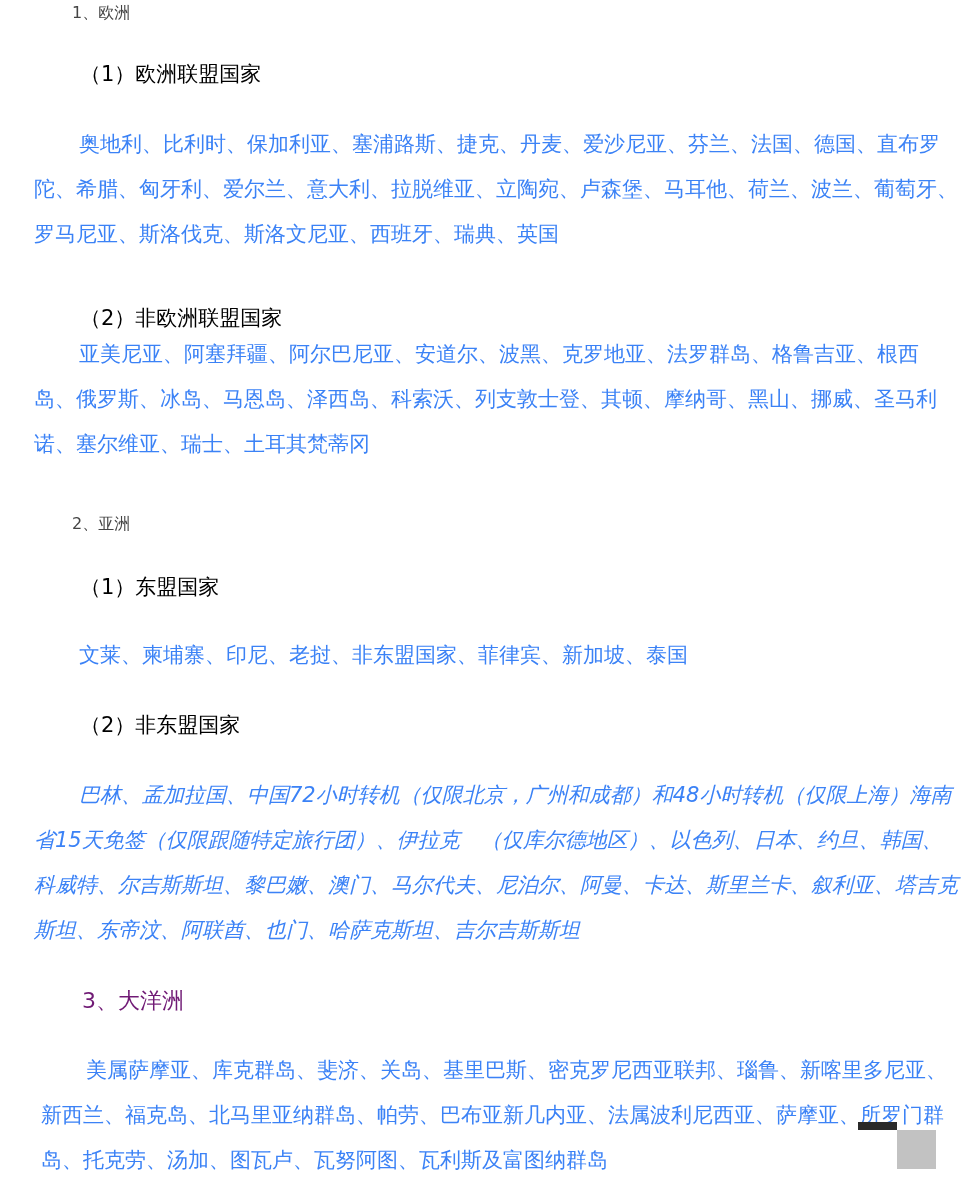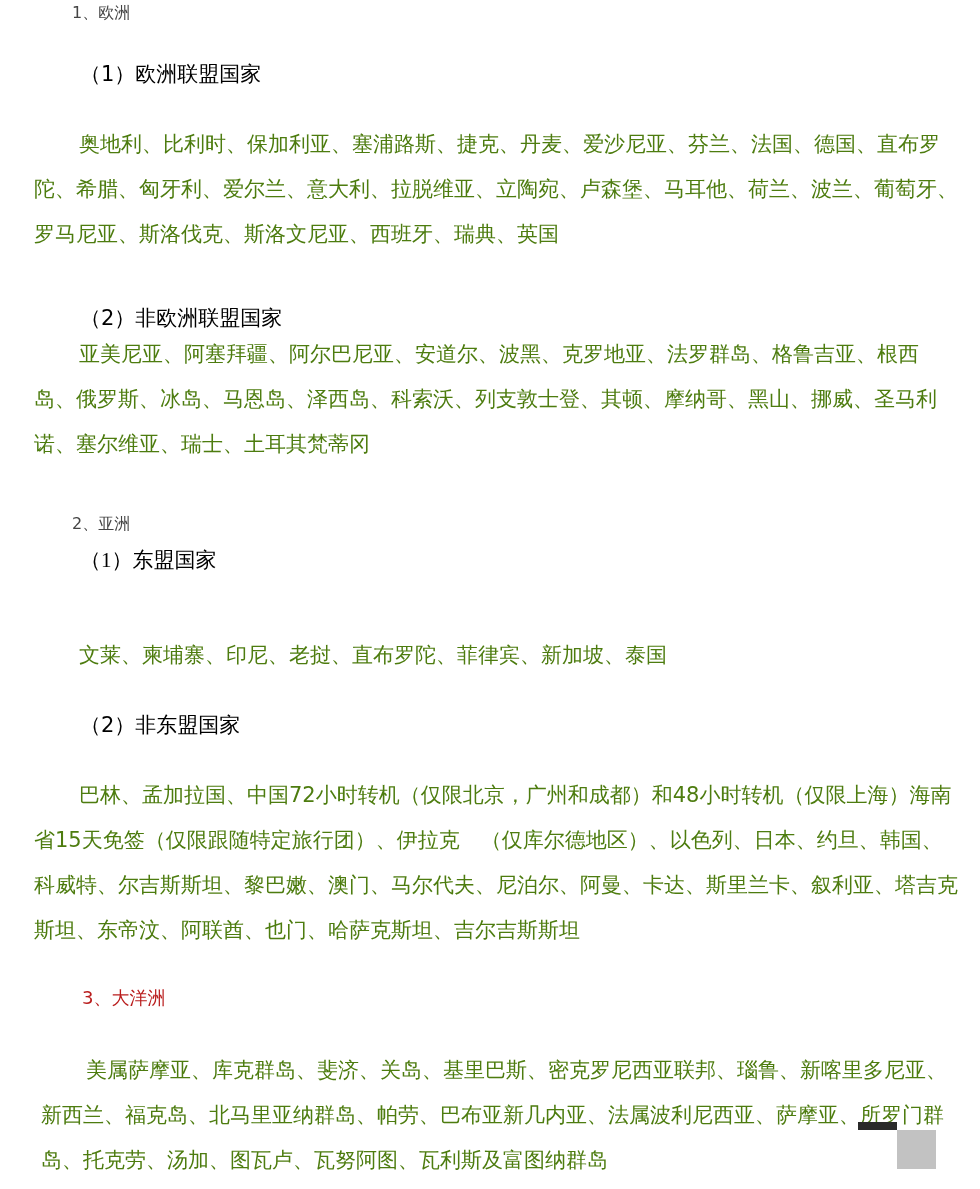--- a/index.html
+++ b/index.html
@@ -10,25 +10,25 @@
   }
   .small-heading {
     position: absolute; left: 72px; font-size: 16px; color: #444;
     letter-spacing: 0;
   }
   .sub-heading {
     position: absolute; left: 80px; font-size: 21px; color: #000000;
   }
   .para {
     position: absolute; left: 34px; width: 926px;
-    font-size: 21px; line-height: 45px; color: #4d7c0f;
+    font-size: 21px; line-height: 45px; color: #3b82f6;
     text-indent: 45px; word-break: break-all;
   }
   .big-heading {
-    position: absolute; left: 82px; font-size: 18px; color: #b91c1c;
+    position: absolute; left: 82px; font-size: 22px; color: #701a75;
   }
   .dark-bar {
     position: absolute; left: 858px; top: 1122px; width: 39px; height: 8px;
     background: #2a2a2a;
   }
   .gray-square {
     position: absolute; left: 897px; top: 1130px; width: 39px; height: 39px;
     background: #c2c2c2;
   }
 </style>
@@ -42,27 +42,27 @@
   <div class="sub-heading" style="top:60px;">（1）欧洲联盟国家</div>
 
   <div class="para" style="top:122px;">奥地利、比利时、保加利亚、塞浦路斯、捷克、丹麦、爱沙尼亚、芬兰、法国、德国、直布罗陀、希腊、匈牙利、爱尔兰、意大利、拉脱维亚、立陶宛、卢森堡、马耳他、荷兰、波兰、葡萄牙、罗马尼亚、斯洛伐克、斯洛文尼亚、西班牙、瑞典、英国</div>
 
   <div class="sub-heading" style="top:304px;">（2）非欧洲联盟国家</div>
 
   <div class="para" style="top:332px;">亚美尼亚、阿塞拜疆、阿尔巴尼亚、安道尔、波黑、克罗地亚、法罗群岛、格鲁吉亚、根西岛、俄罗斯、冰岛、马恩岛、泽西岛、科索沃、列支敦士登、其顿、摩纳哥、黑山、挪威、圣马利诺、塞尔维亚、瑞士、土耳其梵蒂冈</div>
 
   <div class="small-heading" style="top:514px;">2、亚洲</div>
 
-  <div class="sub-heading" style="top:546px;font-family:Liberation Serif, serif;">（1）东盟国家</div>
+  <div class="sub-heading" style="top:573px;">（1）东盟国家</div>
 
-  <div class="para" style="top:633px;">文莱、柬埔寨、印尼、老挝、直布罗陀、菲律宾、新加坡、泰国</div>
+  <div class="para" style="top:633px;">文莱、柬埔寨、印尼、老挝、非东盟国家、菲律宾、新加坡、泰国</div>
 
   <div class="sub-heading" style="top:711px;">（2）非东盟国家</div>
 
-  <div class="para" style="top:773px;">巴林、孟加拉国、中国72小时转机（仅限北京，广州和成都）和48小时转机（仅限上海）海南省15天免签（仅限跟随特定旅行团）、伊拉克　（仅库尔德地区）、以色列、日本、约旦、韩国、科威特、尔吉斯斯坦、黎巴嫩、澳门、马尔代夫、尼泊尔、阿曼、卡达、斯里兰卡、叙利亚、塔吉克斯坦、东帝汶、阿联酋、也门、哈萨克斯坦、吉尔吉斯斯坦</div>
+  <div class="para" style="top:773px;font-style:italic;">巴林、孟加拉国、中国72小时转机（仅限北京，广州和成都）和48小时转机（仅限上海）海南省15天免签（仅限跟随特定旅行团）、伊拉克　（仅库尔德地区）、以色列、日本、约旦、韩国、科威特、尔吉斯斯坦、黎巴嫩、澳门、马尔代夫、尼泊尔、阿曼、卡达、斯里兰卡、叙利亚、塔吉克斯坦、东帝汶、阿联酋、也门、哈萨克斯坦、吉尔吉斯斯坦</div>
 
   <div class="big-heading" style="top:986px;">3、大洋洲</div>
 
   <div class="para" style="top:1048px;margin-left:7px;">美属萨摩亚、库克群岛、斐济、关岛、基里巴斯、密克罗尼西亚联邦、瑙鲁、新喀里多尼亚、新西兰、福克岛、北马里亚纳群岛、帕劳、巴布亚新几内亚、法属波利尼西亚、萨摩亚、所罗门群岛、托克劳、汤加、图瓦卢、瓦努阿图、瓦利斯及富图纳群岛</div>
 
   <div class="dark-bar"></div>
   <div class="gray-square"></div>
 </div>
 
 </body></html>

